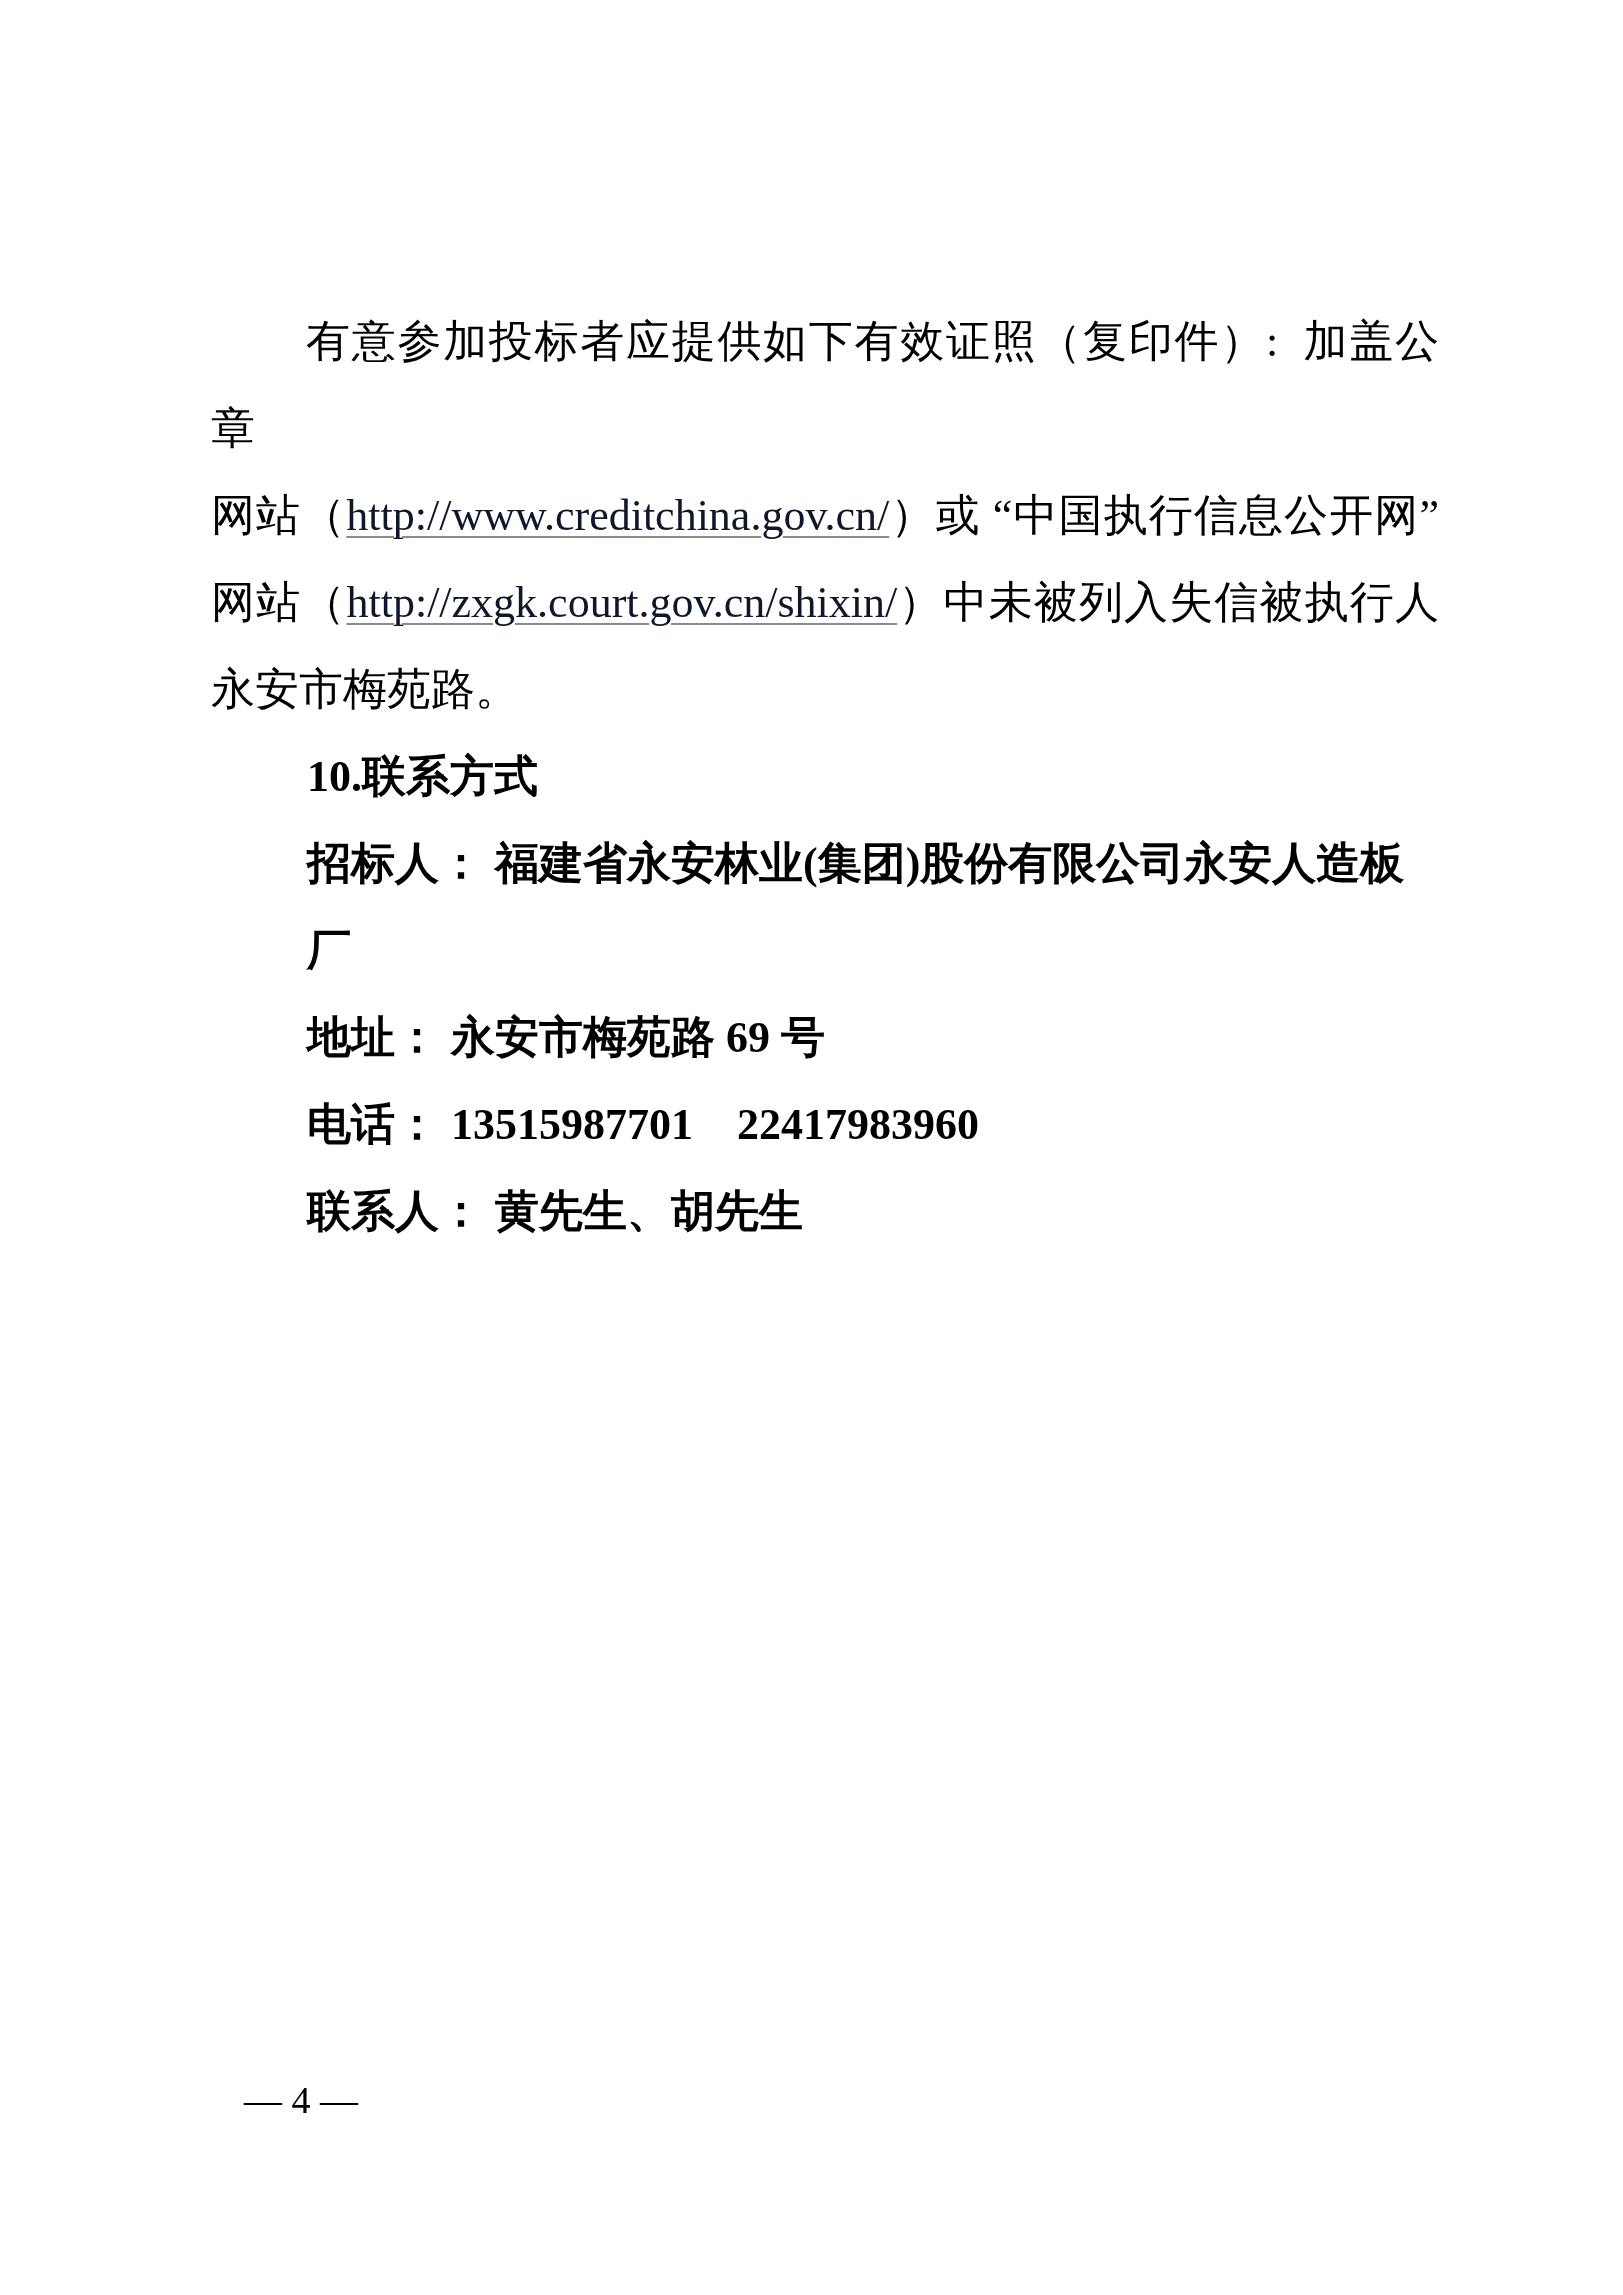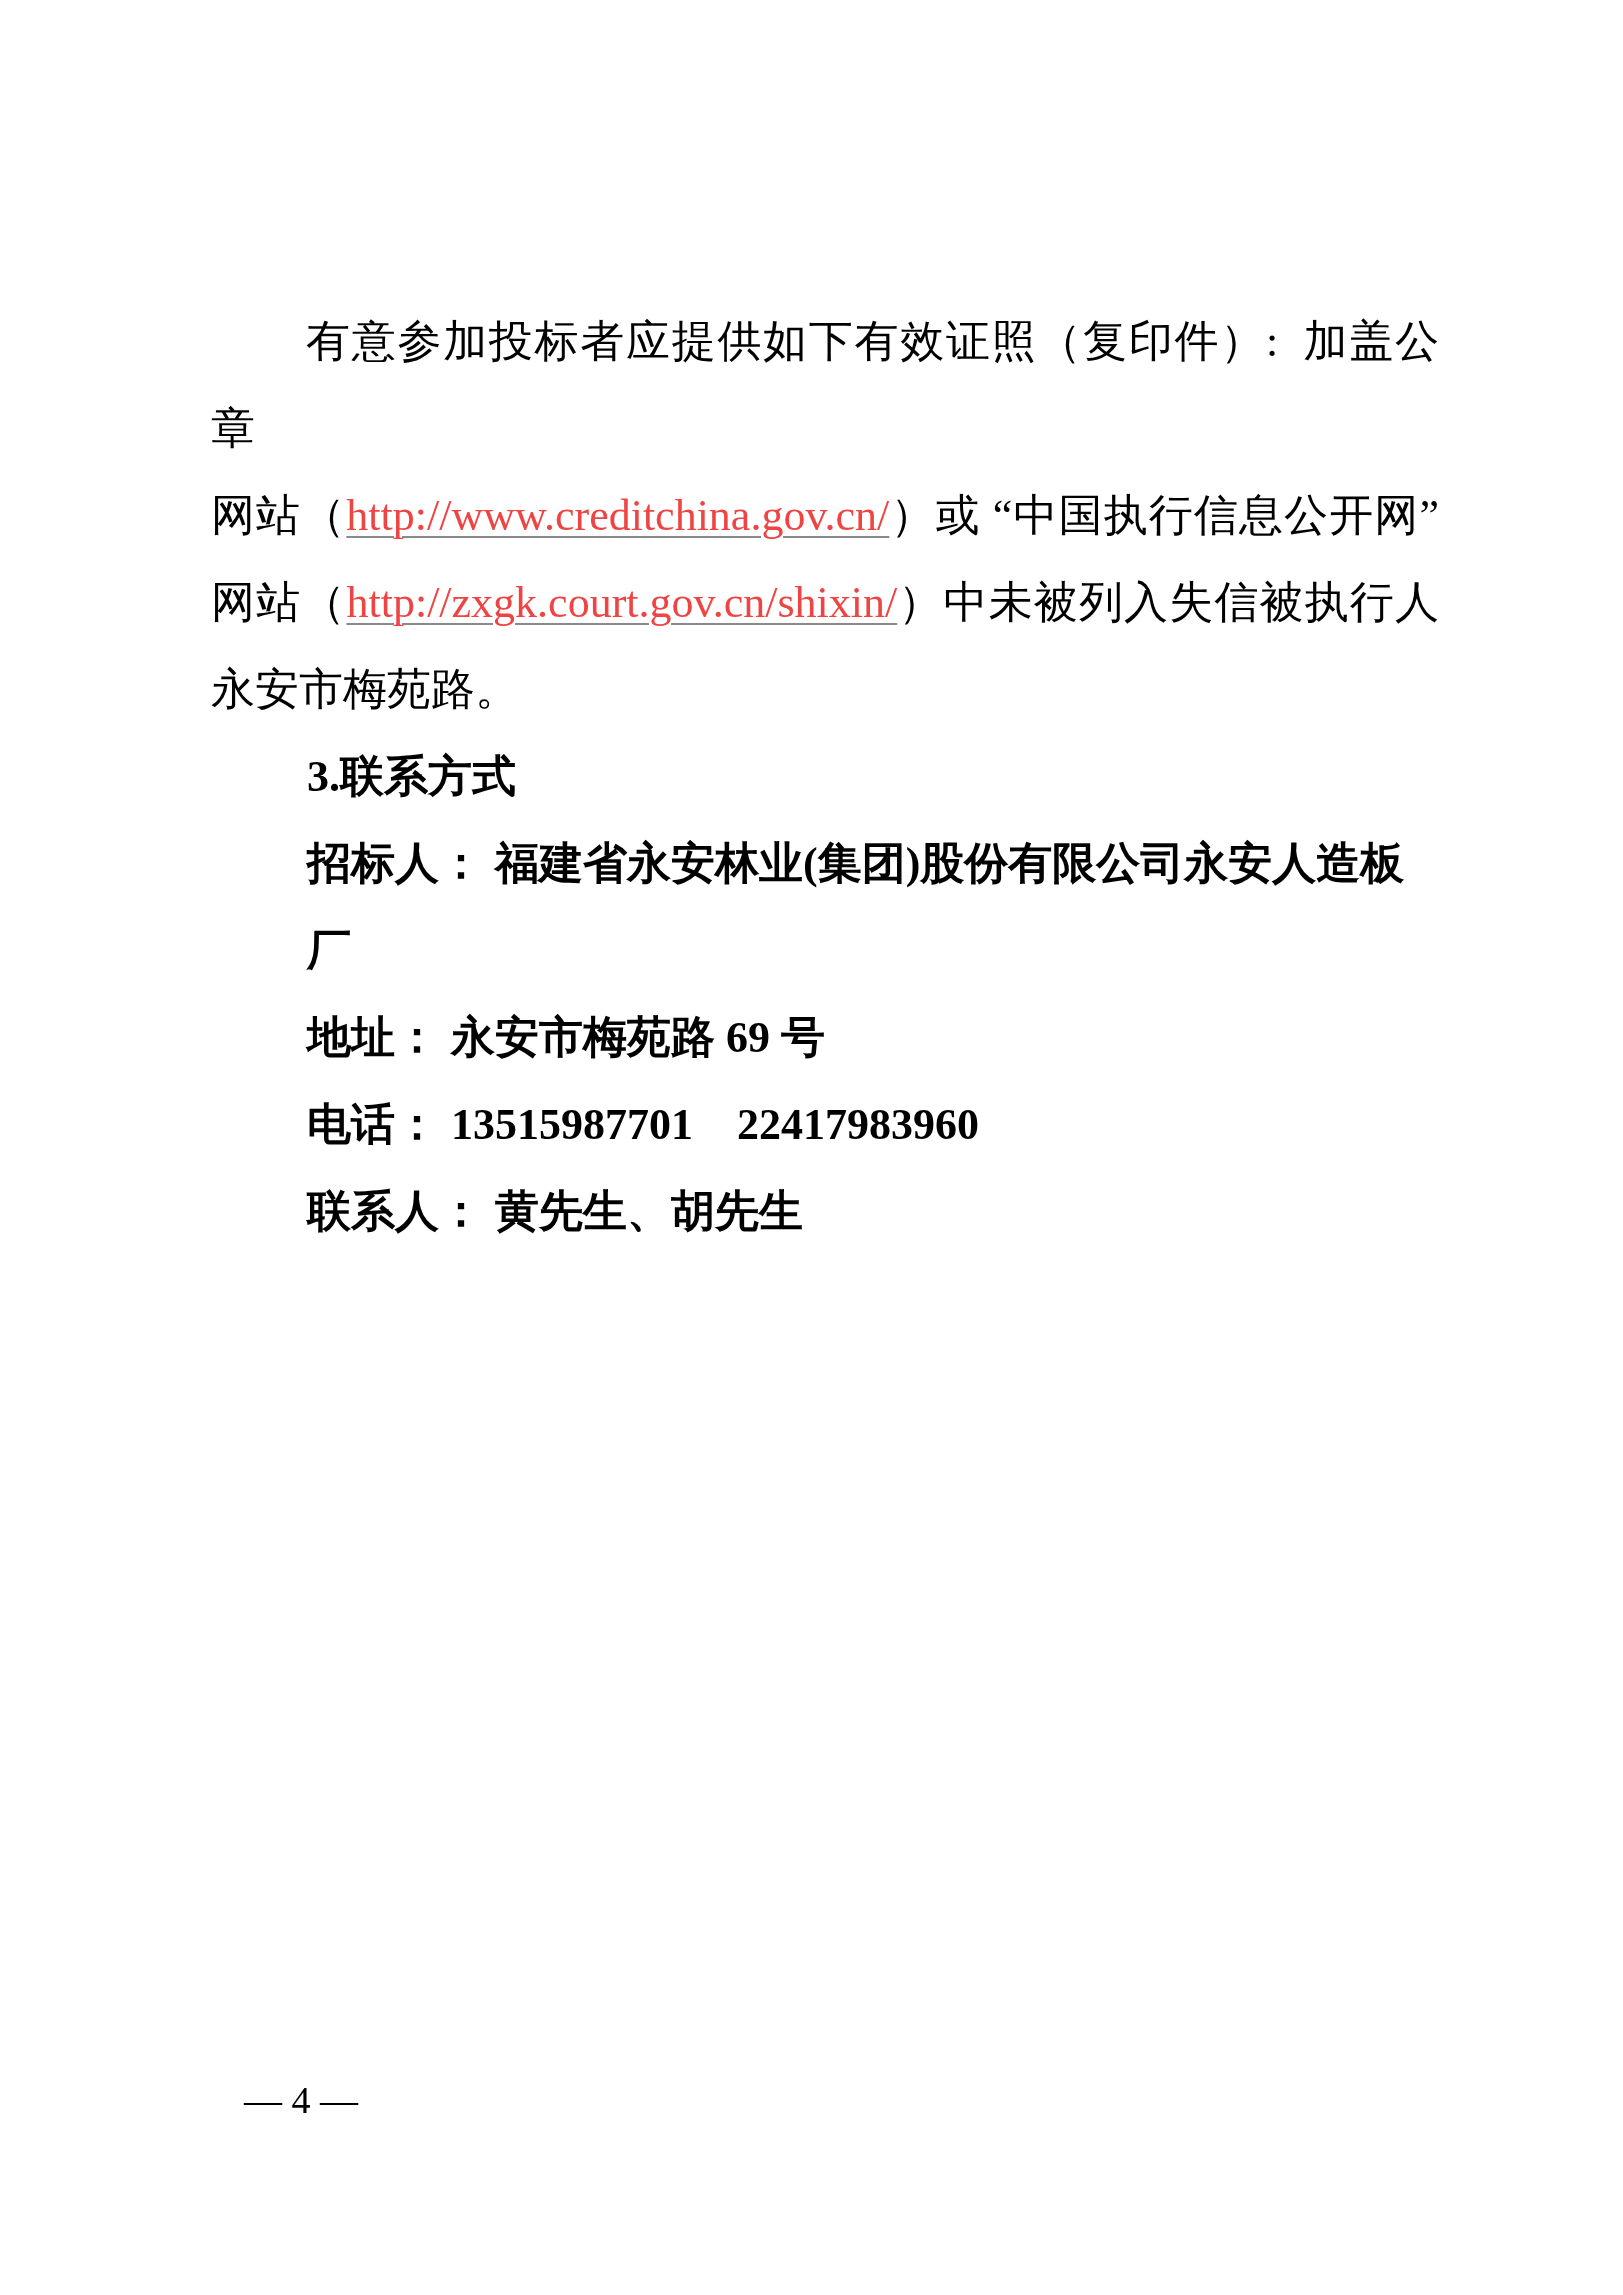--- a/index.html
+++ b/index.html
@@ -39,21 +39,21 @@
     text-indent: 95px;
   }
   .offset {
     padding-left: 96px;
     font-weight: bold;
   }
   .heading {
     font-weight: bold;
   }
   .url {
-    color: #ef4444;
+    color: #0f172a;
     text-decoration: underline;
     text-decoration-color: #8a8a8a;
     text-decoration-thickness: 1.7px;
     text-underline-offset: 6px;
   }
   .contact-line { white-space: pre-wrap; }
   .contact-value { margin-left: 12px; }
   .footer {
     position: absolute;
     left: 244px;
@@ -72,21 +72,21 @@
     <p class="line justify indent">有意参加投标者应提供如下有效证照（复印件）:  加盖公章</p>
 
 
 
     <p class="line justify"><span>网站（</span><a class="url">http://www.creditchina.gov.cn/</a><span>）或 “中国执行信息公开网”</span></p>
 
     <p class="line justify"><span>网站（</span><a class="url">http://zxgk.court.gov.cn/shixin/</a><span>）中未被列入失信被执行人</span></p>
 
     <p class="line">永安市梅苑路。</p>
 
-    <p class="line heading offset">3.联系方式</p>
+    <p class="line heading offset">10.联系方式</p>
 
     <p class="line contact-line offset"><span class="contact-label">招标人：</span><span class="contact-value">福建省永安林业(集团)股份有限公司永安人造板厂</span></p>
 
     <p class="line contact-line offset"><span class="contact-label">地址：</span><span class="contact-value">永安市梅苑路 69 号</span></p>
 
 
     <p class="line contact-line offset"><span class="contact-label">电话：</span><span class="contact-value">13515987701　22417983960</span></p>
 
     <p class="line contact-line offset"><span class="contact-label">联系人：</span><span class="contact-value">黄先生、胡先生</span></p>
 

